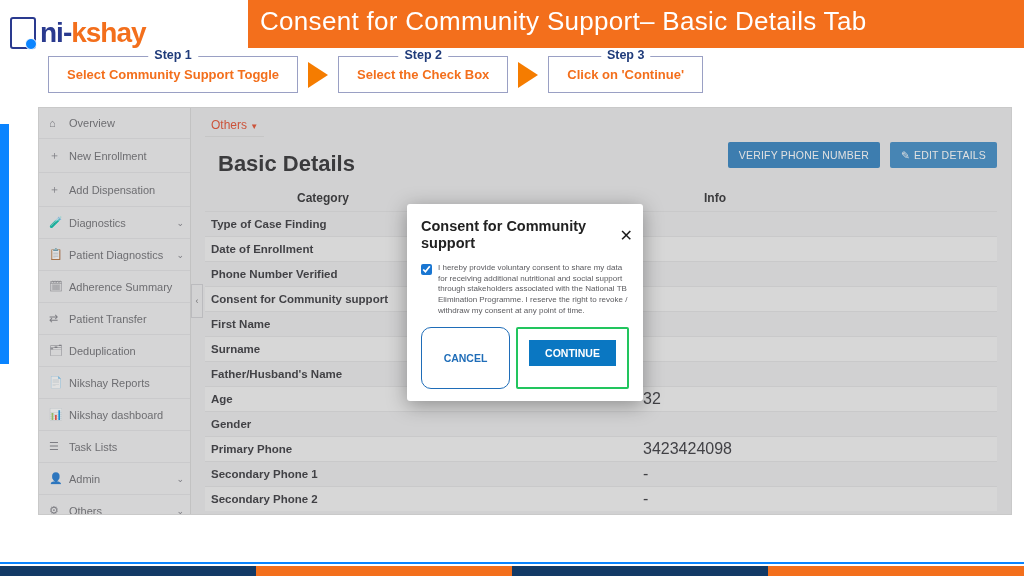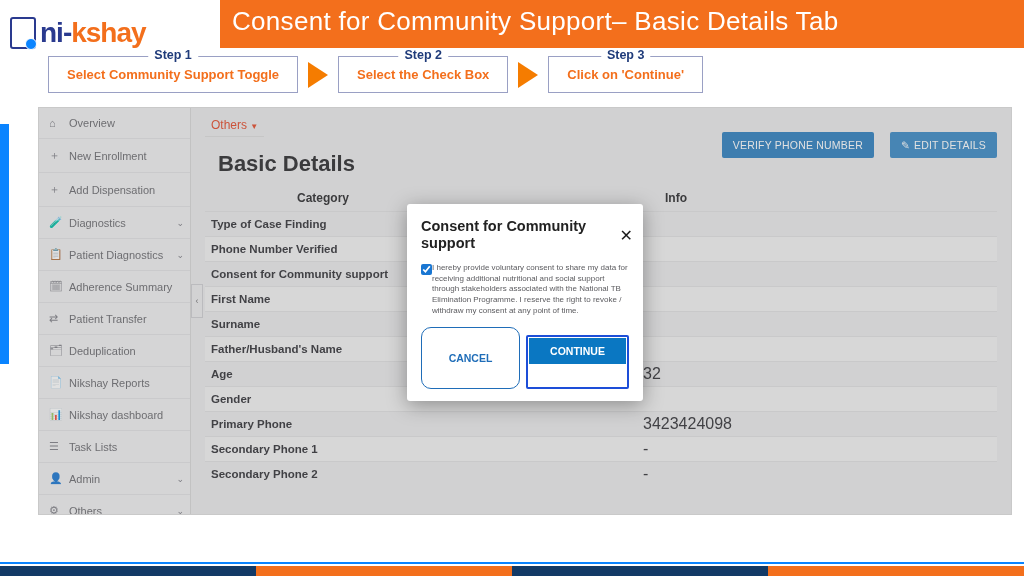--- a/index.html
+++ b/index.html
@@ -1,19 +1,19 @@
 <!DOCTYPE html>
 <html><head>
 <meta charset="utf-8">
 <style>
   * { box-sizing: border-box; margin: 0; padding: 0; }
   body { font-family: -apple-system, "Segoe UI", Arial, sans-serif; width: 1024px; height: 576px; overflow: hidden; background: #fff; position: relative; }
 
   .header-bar { display: flex; align-items: center; height: 42px; }
-  .logo-area { width: 220px; display: flex; align-items: center; padding-left: 10px; margin-top: 24px; }
+  .logo-area { width: 248px; display: flex; align-items: center; padding-left: 10px; margin-top: 24px; }
   .logo-area .logo-icon { width: 26px; height: 32px; border: 2px solid #2a3a8f; border-radius: 3px; position: relative; margin-right: 4px; }
   .logo-area .logo-icon::before { content:""; position:absolute; bottom:-3px; right:-3px; width:10px; height:10px; background:#0a84ff; border-radius:50%; border:1px solid #fff; }
   .logo-text { font-size: 28px; font-weight: 600; color: #f36f1c; letter-spacing: -1px; }
   .logo-text .hi { color: #2a3a8f; }
   .title-bar { flex: 1; background: #f36f1c; color: #fff; font-size: 26px; height: 54px; display: flex; align-items: center; padding-left: 12px; letter-spacing: 0.3px; }
 
   .steps-row { display: flex; align-items: center; padding: 14px 30px 10px 48px; gap: 10px; }
   .step-box { border: 1px solid #9aa0c4; padding: 10px 18px 10px 18px; text-align: center; color: #f36f1c; font-size: 13px; font-weight: 700; min-width: 150px; position: relative; }
   .step-box .step-label { position: absolute; top: -9px; left: 50%; transform: translateX(-50%); background: #fff; color: #1f3b7a; font-weight: 700; font-size: 12.5px; padding: 0 6px; }
   .arrow-tri { width: 0; height: 0; border-top: 13px solid transparent; border-bottom: 13px solid transparent; border-left: 20px solid #f57c00; }
@@ -27,42 +27,42 @@
   .sidebar-item { display: flex; align-items: center; gap: 8px; padding: 9px 8px 9px 10px; border-bottom: 1px solid #e2e2e4; color: #6b6b70; cursor: pointer; position: relative; }
   .sidebar-item .sv-icon { width: 12px; display:inline-flex; color:#808088; }
   .sidebar-item .chev { position:absolute; right:6px; top:50%; transform:translateY(-50%); font-size:9px; color:#808088;}
   .collapse-tab { position: absolute; left: 152px; top: 176px; width: 12px; height: 34px; background: #ececee; border: 1px solid #cfcfd2; z-index:1; display:flex; align-items:center; justify-content:center; font-size:9px; color:#777;}
 
   .main-area { flex: 1; padding: 6px 14px 0 14px; position: relative; z-index:1; }
   .others-tab { color: #e44a2a; font-size: 12px; padding: 4px 6px; border-bottom: 1px solid #ddd; display:inline-block;}
   .others-tab .caret { font-size: 8px; }
 
   .page-title { font-size: 22px; font-weight: 700; color: #2b2b2e; margin: 14px 0 8px 13px; }
-  .action-buttons { position: absolute; right: 14px; top: 24px; display: flex; gap: 16px; }
+  .action-buttons { position: absolute; right: 14px; top: 34px; display: flex; gap: 10px; }
   .btn-blue { background: #2d7fbf; color: #fff; font-size: 10.5px; padding: 7px 11px; border: none; border-radius: 2px; letter-spacing: 0.2px; cursor:pointer; display:inline-flex; align-items:center; gap:4px;}
   .btn-blue.dark { background: #3a8ac6;}
 
   .detail-table { width: 100%; font-size: 12px; color: #3a3a3d; }
-  .detail-table .thead { display:flex; font-weight:700; color:#2b2b2e; padding: 6px 0; }
+  .detail-table .thead { display:flex; font-weight:700; color:#2b2b2e; padding: 6px 0; gap: 39px; }
   .detail-table .thead .c1 { width: 200px; padding-left: 92px; }
   .detail-table .thead .c2 { flex:1; padding-left: 260px; }
   .detail-row { display: flex; align-items: center; border-top: 1px solid #e0e0e2; height: 25px; }
   .detail-row:nth-child(even){ background:#f2f2f3; }
   .detail-row .c1 { width: 210px; padding-left: 6px; font-weight: 600; color: #333338; font-size:11.5px;}
   .detail-row .c2 { flex: 1; padding-left: 228px; color: #333338; font-size:16px;}
 
   .modal { position: absolute; left: 368px; top: 96px; width: 236px; background: #fff; border-radius: 3px; box-shadow: 0 4px 20px rgba(0,0,0,0.35); z-index: 5; padding: 14px 14px 12px 14px; }
   .modal .mtitle { font-size: 14.5px; font-weight: 700; color: #222; line-height: 1.2; padding-right: 20px; }
   .modal .close { position: absolute; right: 10px; top: 22px; font-size: 16px; color: #1b1b1b; cursor:pointer; }
-  .modal .body { display: flex; margin-top: 10px; }
+  .modal .body { display: flex; gap: 6px; margin-top: 10px; }
   .modal .body .chk { margin-top: 1px; width:11px; height:11px; accent-color:#1976d2;}
   .modal .body .txt { font-size: 8px; line-height: 1.35; color: #5b5b5f; }
   .modal .btnrow { display: flex; gap: 6px; margin-top: 10px; }
   .modal .cancel { flex: 1; background: #fff; border: 1px solid #1f6db8; color: #1f6db8; font-size: 10.5px; font-weight: 700; padding: 24px 0; cursor:pointer; border-radius:10px;}
-  .modal .continue-wrap { flex: 1; border: 2px solid #1d4ed8; padding: 1px; border-radius:2px;margin-top:8px;}
+  .modal .continue-wrap { flex: 1; border: 2px solid #22c55e; padding: 11px; border-radius:2px;}
   .modal .continue { width: 100%; background: #0a77c2; border: none; color: #fff; font-size: 10.5px; font-weight: 700; padding: 7px 0; cursor:pointer;}
 
   .bottom-stripe { position: absolute; left: 0; bottom: 0; width: 100%; height: 10px; display:flex; }
   .bottom-stripe div { flex:1; }
   .bs1{background:#133a66;} .bs2{background:#f36f1c;} .bs3{background:#133a66;} .bs4{background:#f36f1c;}
   .thin-line { position:absolute; left:0; bottom:12px; width:100%; height:2px; background:#0a84ff;}
 </style>
 </head>
 <body>
 
@@ -172,20 +172,24 @@
       <div class="thead">
         <div class="c1">Category</div>
         <div class="c2">Info</div>
       </div>
       <div id="tbody">
           <div class="detail-row">
             <div class="c1">Type of Case Finding</div>
             <div class="c2"></div>
           </div>
           <div class="detail-row">
+            <div class="c1">Date of Enrollment</div>
+            <div class="c2"></div>
+          </div>
+          <div class="detail-row">
             <div class="c1">Phone Number Verified</div>
             <div class="c2"></div>
           </div>
           <div class="detail-row">
             <div class="c1">Consent for Community support</div>
             <div class="c2"></div>
           </div>
           <div class="detail-row">
             <div class="c1">First Name</div>
             <div class="c2"></div>

